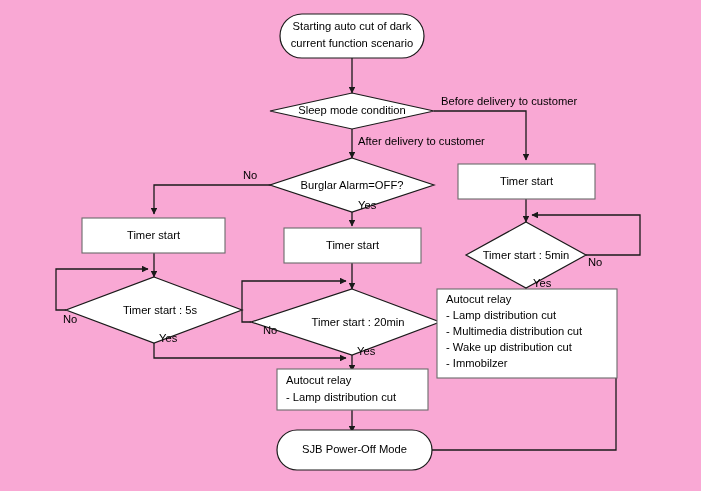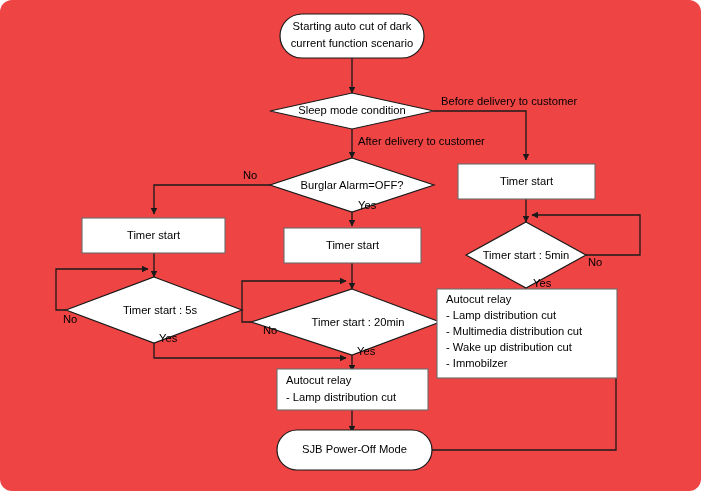--- a/index.html
+++ b/index.html
@@ -4,24 +4,23 @@
 <style>
   html, body {
     margin: 0;
     padding: 0;
     background: #ffffff;
   }
   #flowchart-root {
     position: relative;
     width: 701px;
     height: 491px;
-    background: #ef4444;
+    background: #f9a8d4;
     font-family: "Liberation Sans", sans-serif;
     overflow: hidden;
-    border-radius: 12px;
   }
   svg#chart-svg {
     display: block;
     width: 701px;
     height: 491px;
   }
   .node-shape {
     fill: #ffffff;
     stroke: #6b6b6b;
     stroke-width: 1.1;

